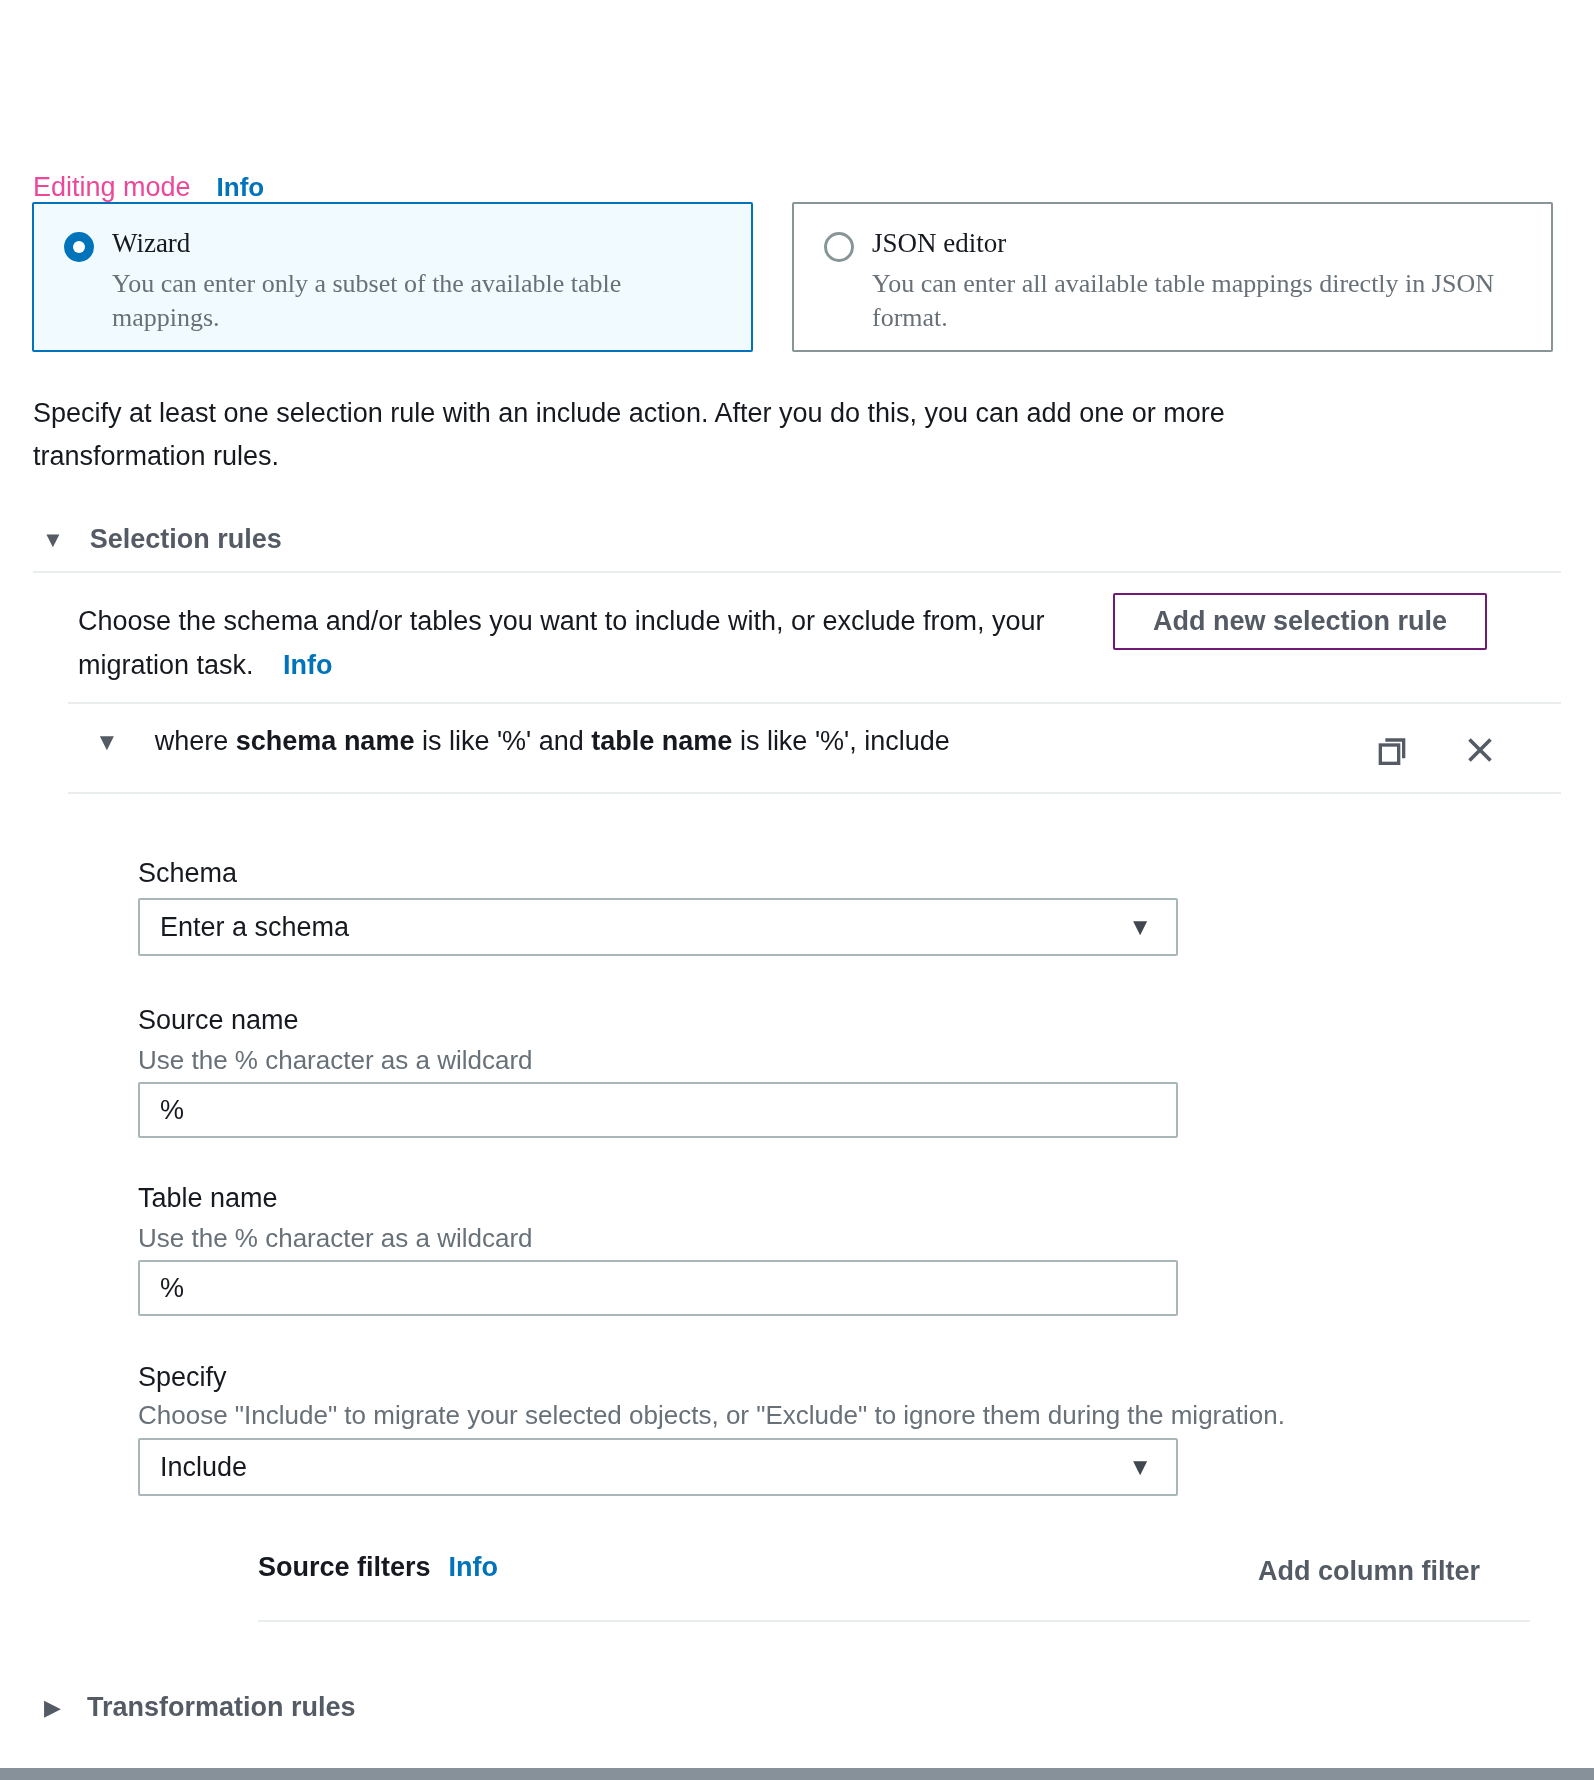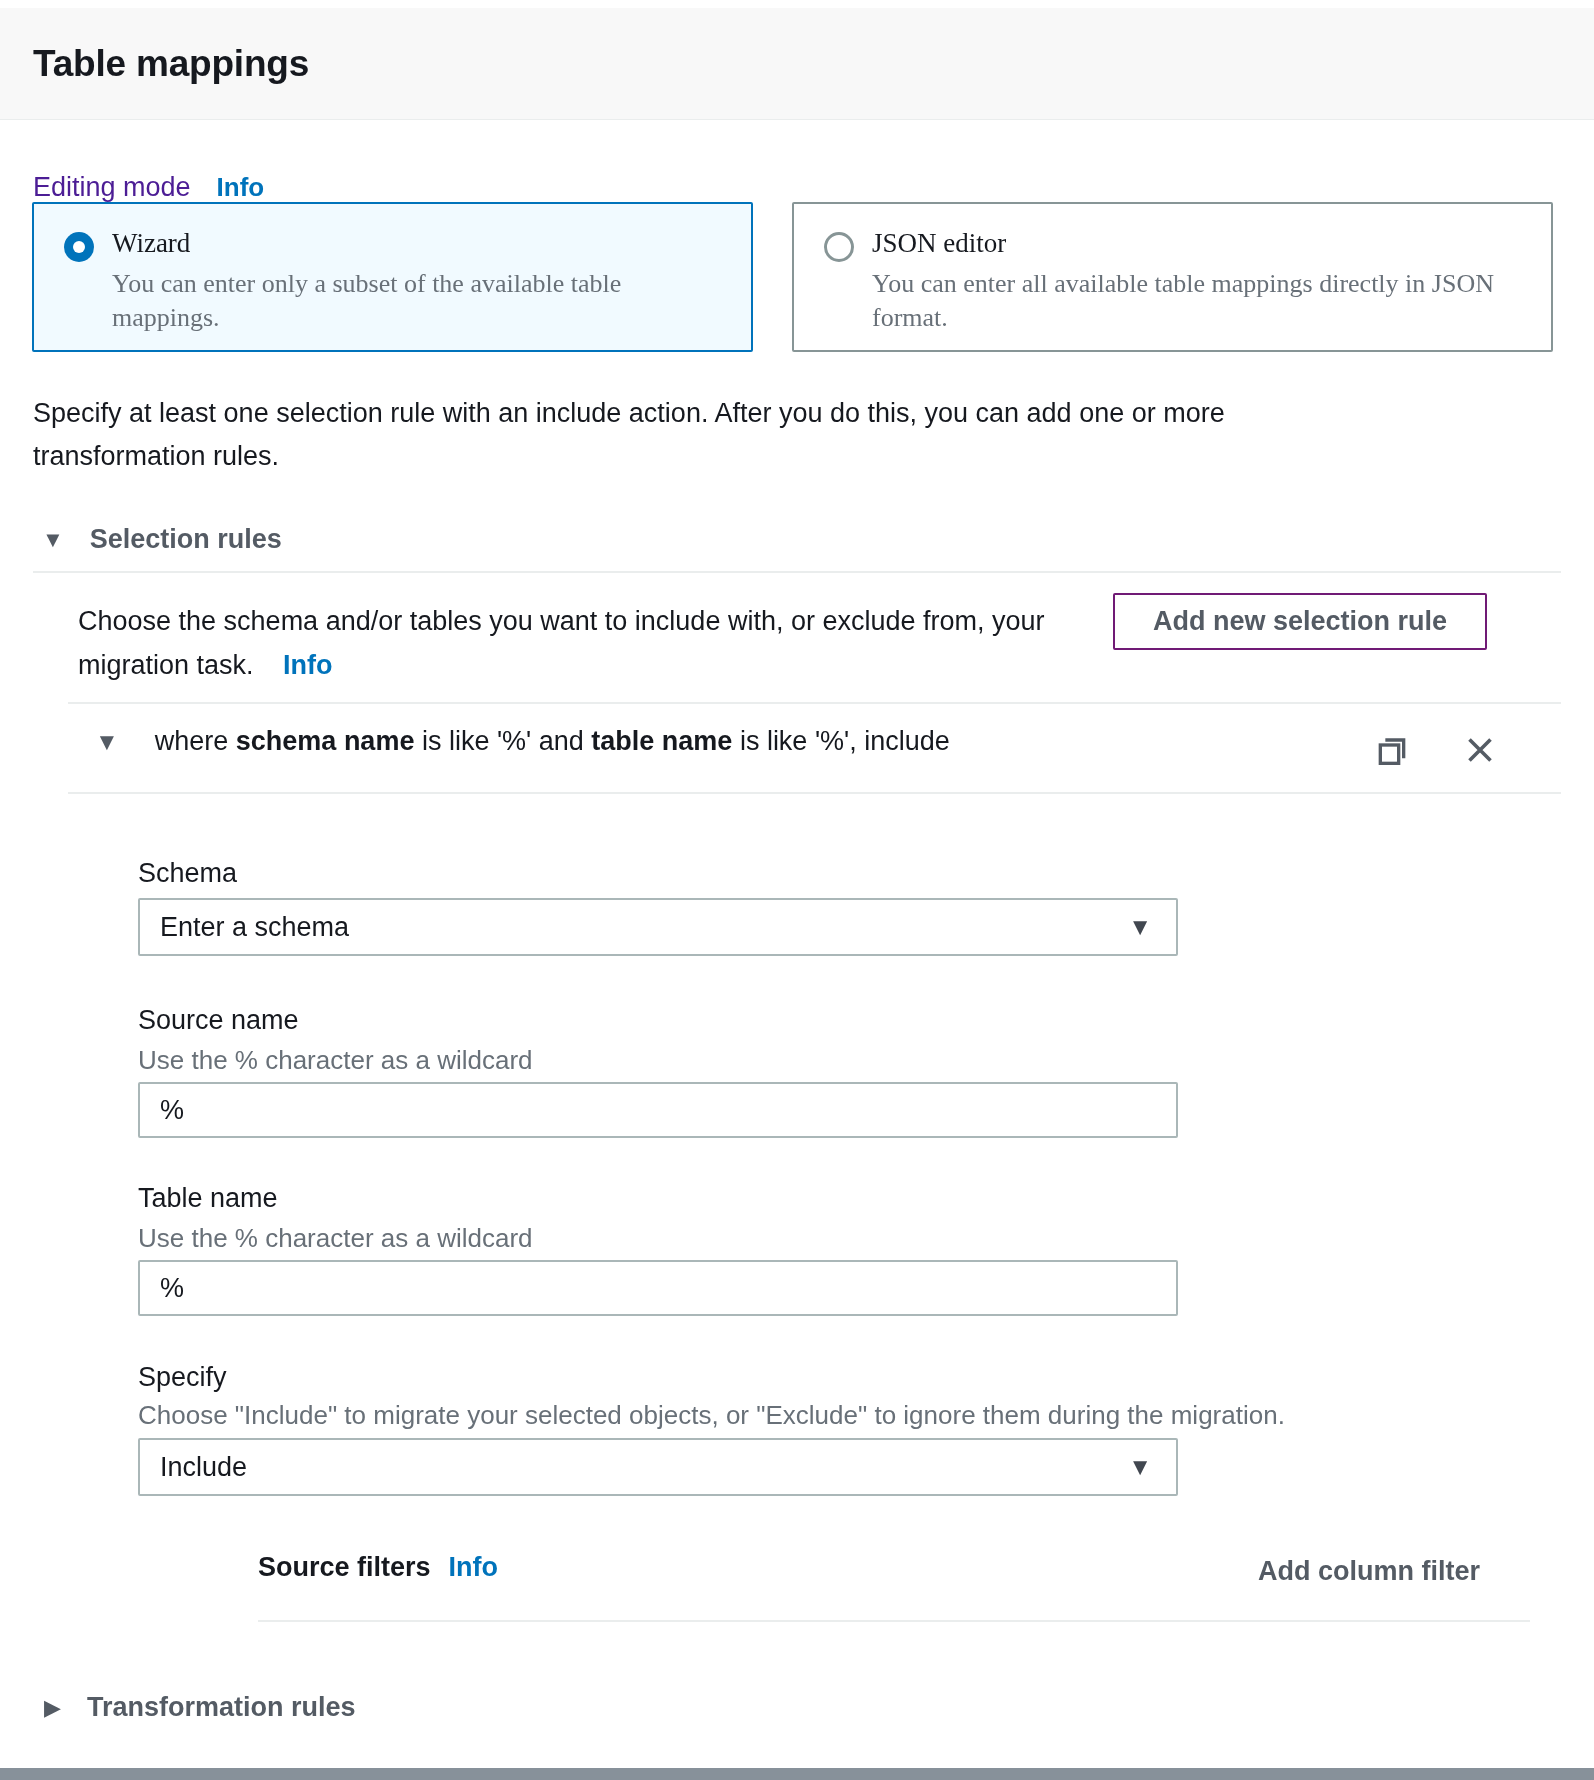--- a/index.html
+++ b/index.html
@@ -6,21 +6,21 @@
   html,body { width:1594px; height:1780px; background:#ffffff;
     font-family:"Liberation Sans", sans-serif; color:#16191f; }
   .page { position:relative; width:1594px; height:1780px; overflow:hidden; background:#fff; }
   .abs { position:absolute; }
 
   
   .header-band { left:0; top:8px; width:1594px; height:112px; background:#f8f8f8;
     border-bottom:1px solid #eaeded; display:flex; align-items:center; }
   .page-title { font-size:37px; font-weight:bold; color:#16191f; margin-left:33px; letter-spacing:-0.2px; }
 
-  .label-26 { font-size:26px; color:#4c1d95; }
+  .label-26 { font-size:26px; color:#ec4899; }
   .info-link { font-size:26px; font-weight:bold; color:#0073bb; cursor:pointer; }
 
   
   .tile { position:absolute; border-radius:2px; background:#fff; border:2px solid #879596; }
   .tile.selected { border:2px solid #0073bb; background:#f1faff; }
   .tile-inner { display:flex; padding:24px 26px 0 30px; }
   .radio { width:30px; height:30px; border-radius:50%; flex:0 0 auto; margin-top:4px; position:relative; }
   .radio.on { background:#0073bb; }
   .radio.on::after { content:""; position:absolute; left:9px; top:9px; width:12px; height:12px;
     border-radius:50%; background:#ffffff; }
@@ -61,23 +61,20 @@
 
   .link-btn { font-size:27px; font-weight:bold; color:#545b64; cursor:pointer; white-space:nowrap; }
 
   .bottom-bar { left:0; top:1768px; width:1594px; height:12px; background:#87919a; }
 </style>
 </head>
 <body>
 
 <div class="page">
 
-  <div class="abs header-band">
-    <div class="page-title">Table mappings</div>
-  </div>
 
   <div class="abs" style="left:33px; top:172px; display:flex; align-items:baseline; gap:26px;">
     <span class="label-26" style="font-size:27px;">Editing mode</span>
     <span class="info-link">Info</span>
   </div>
 
   <div class="tile selected" style="left:32px; top:202px; width:721px; height:150px;">
     <div class="tile-inner">
       <span class="radio on"></span>
       <span class="tile-text">

